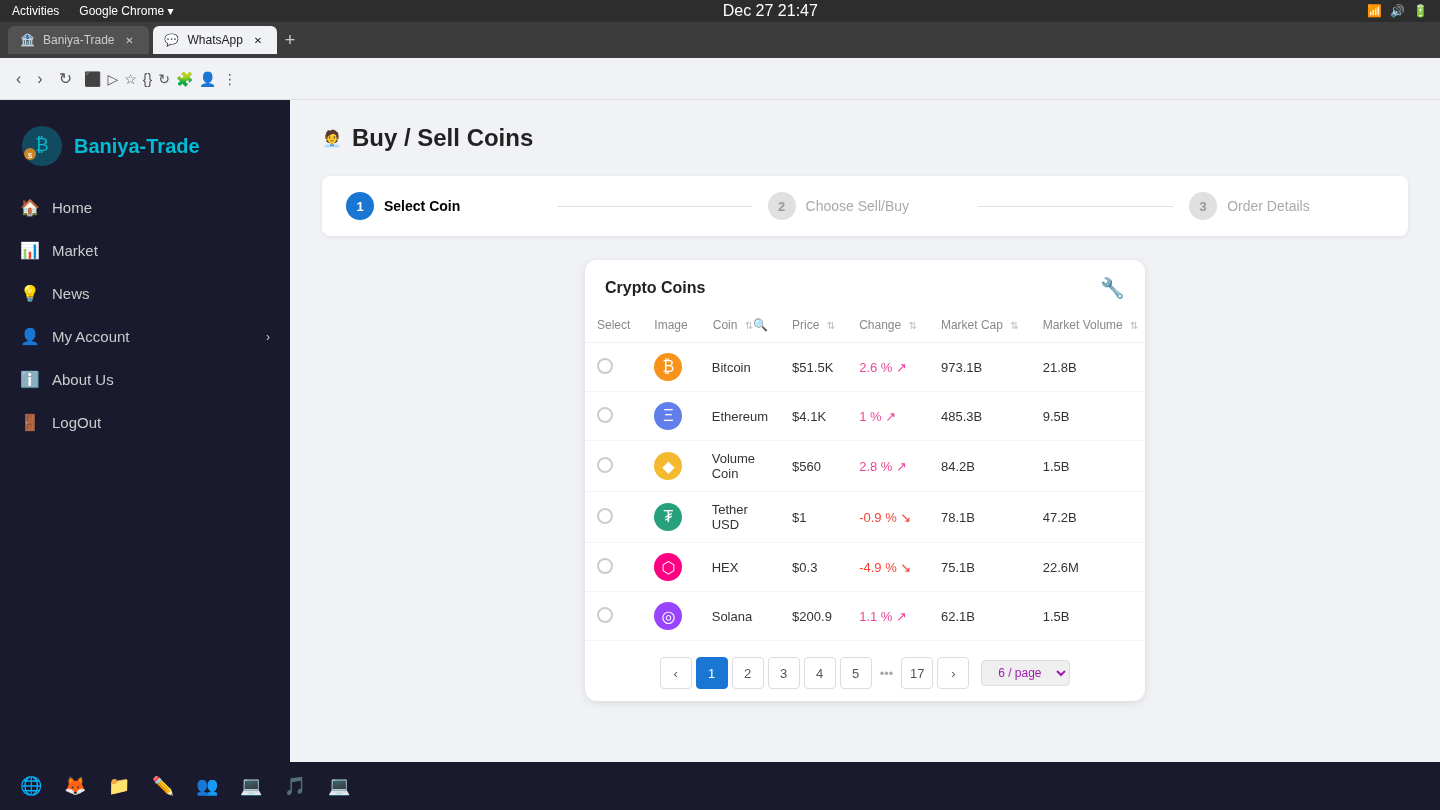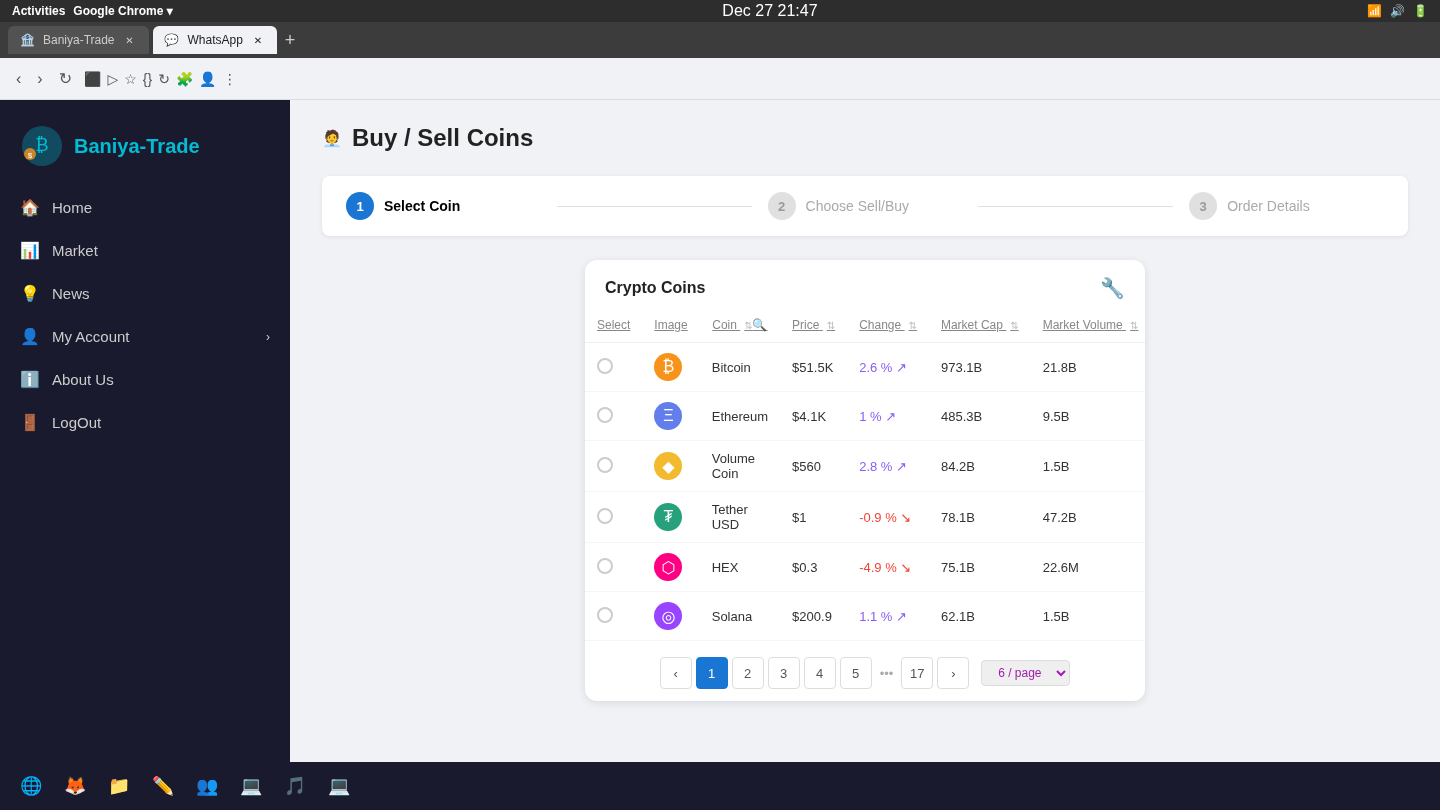--- a/index.html
+++ b/index.html
@@ -10,21 +10,21 @@
       background: #2d2d2d;
       color: #fff;
       font-size: 12px;
       height: 22px;
       display: flex;
       align-items: center;
       justify-content: space-between;
       padding: 0 12px;
       flex-shrink: 0;
     }
-    .os-bar-left { display: flex; gap: 8px; font-weight: bold; }
+    .os-bar-left { display: flex; gap: 20px; }
     .os-bar-center { font-size: 16px; }
     .os-bar-right { display: flex; gap: 8px; align-items: center; }
 
     
     .browser-chrome {
       background: #3c3c3c;
       flex-shrink: 0;
     }
     .tab-bar {
       display: flex;
@@ -227,24 +227,23 @@
 
     table {
       width: 100%;
       border-collapse: collapse;
     }
     thead th {
       padding: 10px 12px;
       font-size: 12px;
       color: #888;
       font-weight: 500;
-      text-align: center;
+      text-align: right;
       border-bottom: 1px solid #f0f0f0;
       white-space: nowrap;
-      text-decoration: underline;
     }
     thead th .sort-icon {
       margin-left: 4px;
       font-size: 10px;
       color: #bbb;
     }
     tbody tr {
       border-bottom: 1px solid #f5f5f5;
       transition: background 0.15s;
     }
@@ -264,21 +263,21 @@
     }
     .coin-img {
       width: 28px;
       height: 28px;
       border-radius: 50%;
       display: flex;
       align-items: center;
       justify-content: center;
       font-size: 16px;
     }
-    .change-positive { color: #8b5cf6; }
+    .change-positive { color: #ec4899; }
     .change-negative { color: #f44336; }
 
     
     .pagination {
       display: flex;
       align-items: center;
       justify-content: center;
       padding: 16px 0 12px;
       gap: 4px;
     }

